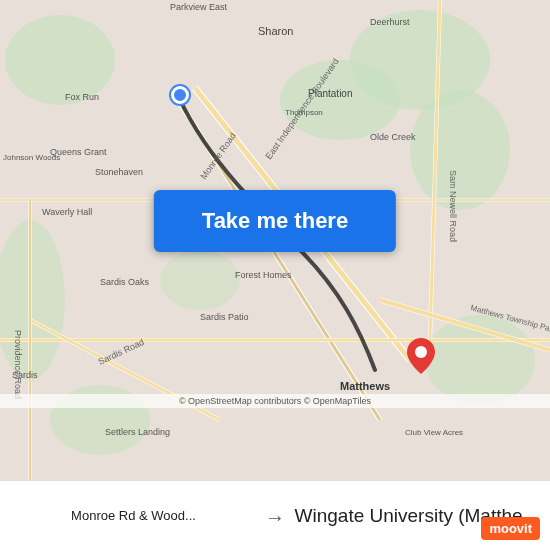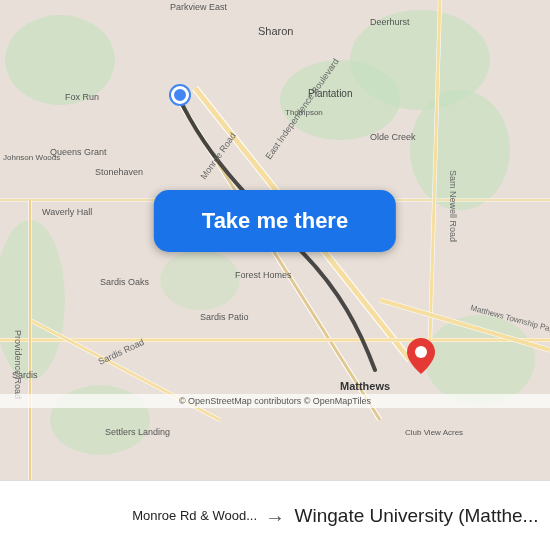--- a/index.html
+++ b/index.html
@@ -20,21 +20,21 @@
     }
 
     #take-me-there-btn {
       position: absolute;
       left: 50%;
       top: 46%;
       transform: translate(-50%, -50%);
       background: #1a73e8;
       color: white;
       border: none;
-      border-radius: 15px;
+      border-radius: 6px;
       padding: 18px 48px;
       font-size: 22px;
       font-weight: bold;
       cursor: pointer;
       white-space: nowrap;
       box-shadow: 0 2px 8px rgba(0,0,0,0.3);
       z-index: 10;
     }
 
     
@@ -73,21 +73,21 @@
       display: flex;
       align-items: center;
       padding: 0 10px;
     }
 
     .route-from {
       flex: 1;
       font-size: 13px;
       font-weight: 500;
       color: #222;
-      text-align: right;
+      text-align: center;
     }
 
     .arrow-icon {
       font-size: 20px;
       color: #555;
       padding: 0 8px;
     }
 
     .route-to {
       flex: 1;
@@ -209,13 +209,14 @@
   
   <div id="attribution">
     <span>© OpenStreetMap contributors © OpenMapTiles</span>
   </div>
 </div>
 
 <div id="bottom-bar">
   <span class="route-from">Monroe Rd &amp; Wood...</span>
   <span class="arrow-icon">→</span>
   <span class="route-to">Wingate University (Matthe...</span>
+  <div id="moovit-logo">moovit</div>
 </div>
 
 </body></html>

